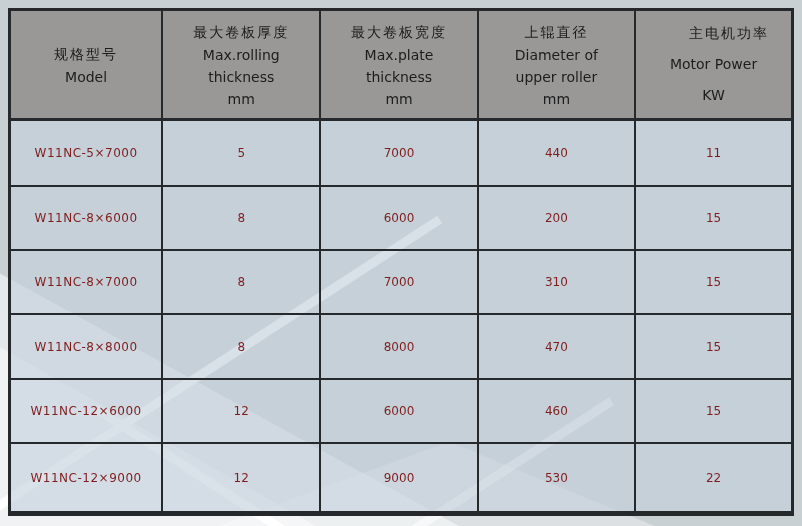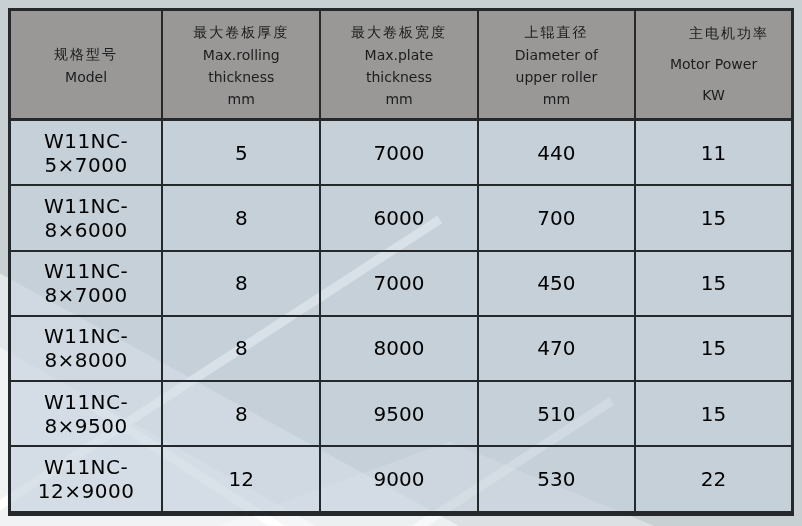--- a/index.html
+++ b/index.html
@@ -61,22 +61,22 @@
   table.spec th {
     background: #9a9897;
     color: #1b1c1d;
     font-weight: normal;
     font-size: 14px;
     height: 107px;
     border-bottom-width: 3px;
   }
   table.spec td {
     background: rgba(196, 209, 219, 0.62);
-    color: #000000;
-    font-size: 20px;
+    color: #7f1d1d;
+    font-size: 12px;
   }
   .hline { line-height: 22px; }
   .hline-zh { line-height: 24px; letter-spacing: 2px; }
   .sparse .hline    { line-height: 31px; }
   .sparse .hline-zh { line-height: 31px; margin-left: 31px; }
   .model-col { letter-spacing: 0.5px; }
 </style>
 </head>
 <body>
 
@@ -135,42 +135,42 @@
           <td class="model-col">W11NC-5×7000</td>
           <td>5</td>
           <td>7000</td>
           <td>440</td>
           <td>11</td>
         </tr>
         <tr>
           <td class="model-col">W11NC-8×6000</td>
           <td>8</td>
           <td>6000</td>
-          <td>700</td>
+          <td>200</td>
           <td>15</td>
         </tr>
         <tr>
           <td class="model-col">W11NC-8×7000</td>
           <td>8</td>
           <td>7000</td>
-          <td>450</td>
+          <td>310</td>
           <td>15</td>
         </tr>
         <tr>
           <td class="model-col">W11NC-8×8000</td>
           <td>8</td>
           <td>8000</td>
           <td>470</td>
           <td>15</td>
         </tr>
         <tr>
-          <td class="model-col">W11NC-8×9500</td>
-          <td>8</td>
-          <td>9500</td>
-          <td>510</td>
+          <td class="model-col">W11NC-12×6000</td>
+          <td>12</td>
+          <td>6000</td>
+          <td>460</td>
           <td>15</td>
         </tr>
         <tr>
           <td class="model-col">W11NC-12×9000</td>
           <td>12</td>
           <td>9000</td>
           <td>530</td>
           <td>22</td>
         </tr>
       </tbody>

